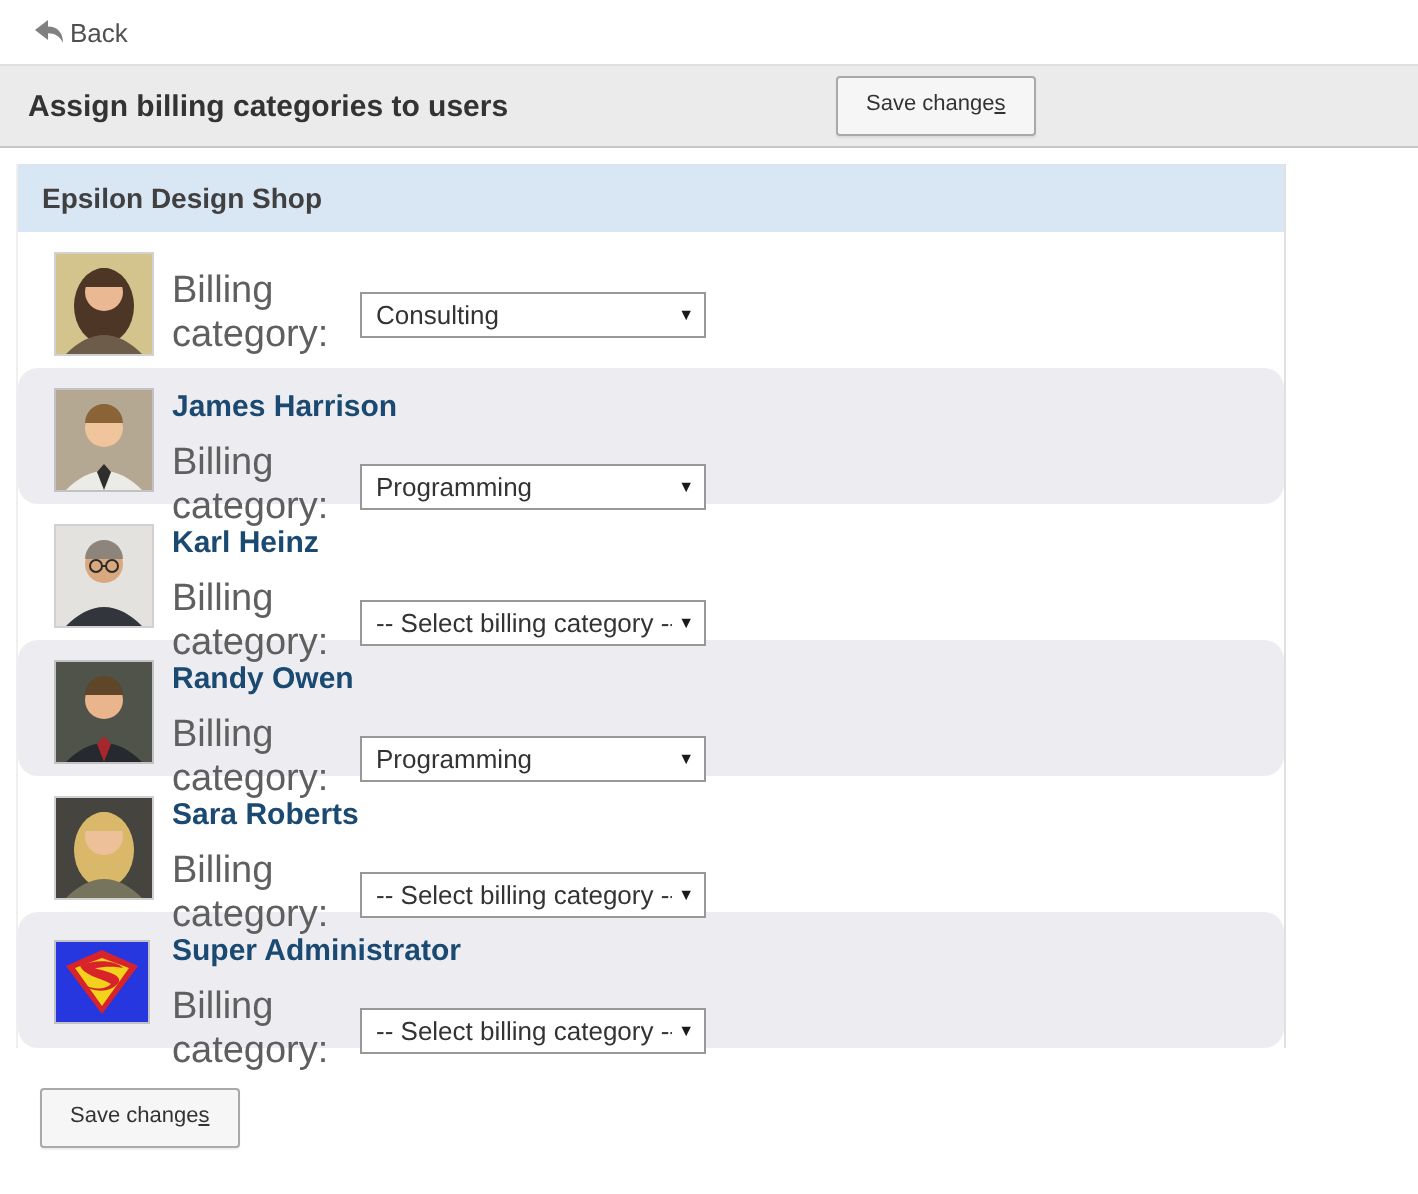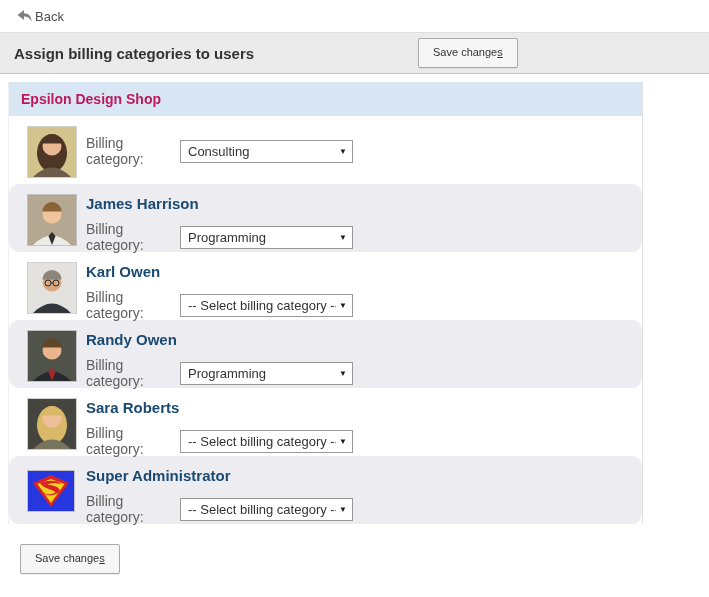--- a/index.html
+++ b/index.html
@@ -46,40 +46,40 @@
   
   .panel {
     width:635px;
     margin:8px 0 0 8px;
     border-left:1px solid #efefef;
     border-right:1px solid #e0e0e0;
   }
   .group-header {
     height:34px;
     background:#d9e6f4;
-    color:#be185d;
+    color:#404040;
     font-size:14px; font-weight:bold;
     padding:9px 12px;
   }
   .user-row { height:68px; padding:11px 0 0 19px; display:flex; background:#fff; }
   .user-row.alt { background:#ededf1;border-radius:10px; }
 
   .avatar { width:48px; height:50px; flex:none; }
   .avatar svg { display:block; outline:1px solid rgba(0,0,0,0.18); background:#fff; }
   .avatar.superman svg { margin-top:4px; }
 
   .user-main { margin-left:10px; padding-top:0; }
   .user-name {
     display:inline-block;
     font-size:15px; font-weight:bold;
     color:#1a4971; text-decoration:none;
     line-height:16px; cursor:pointer;
   }
   .billing-line { margin-top:8px; display:flex; align-items:center; }
-  .billing-label { font-size:14px; color:#5f5f5f; width:94px; flex:none; }
+  .billing-label { font-size:19px; color:#5f5f5f; width:94px; flex:none; }
 
   .select {
     width:173px; height:23px;
     border:1px solid #989898;
     background:#fff;
     display:flex; align-items:center;
     padding:0 5px 0 7px;
     font-size:13px; color:#333;
     cursor:default;
   }
@@ -157,21 +157,21 @@
             <rect width="48" height="50" fill="#e3e2de"></rect>
             <circle cx="24" cy="19" r="9.5" fill="#d9a87e"></circle>
             <path d="M14.5 16.5 A9.5 9.5 0 0 1 33.5 16.5 Z" fill="#8d857b"></path>
             <circle cx="20" cy="20" r="3" fill="none" stroke="#2b2b2b" stroke-width="1"></circle>
             <circle cx="28" cy="20" r="3" fill="none" stroke="#2b2b2b" stroke-width="1"></circle>
             <line x1="23" y1="20" x2="25" y2="20" stroke="#2b2b2b" stroke-width="1"></line>
             <path d="M5 50 Q24 31 43 50 Z" fill="#33353d"></path>
           </svg>
         </div>
     <div class="user-main">
-      <a class="user-name">Karl Owen</a>
+      <a class="user-name">Karl Heinz</a>
       <div class="billing-line">
         <span class="billing-label">Billing category:</span>
         <div class="select">
           <span class="select-value">-- Select billing category --</span>
           <span class="caret">▼</span>
         </div>
       </div>
     </div>
   </div>
       <div class="user-row alt">

